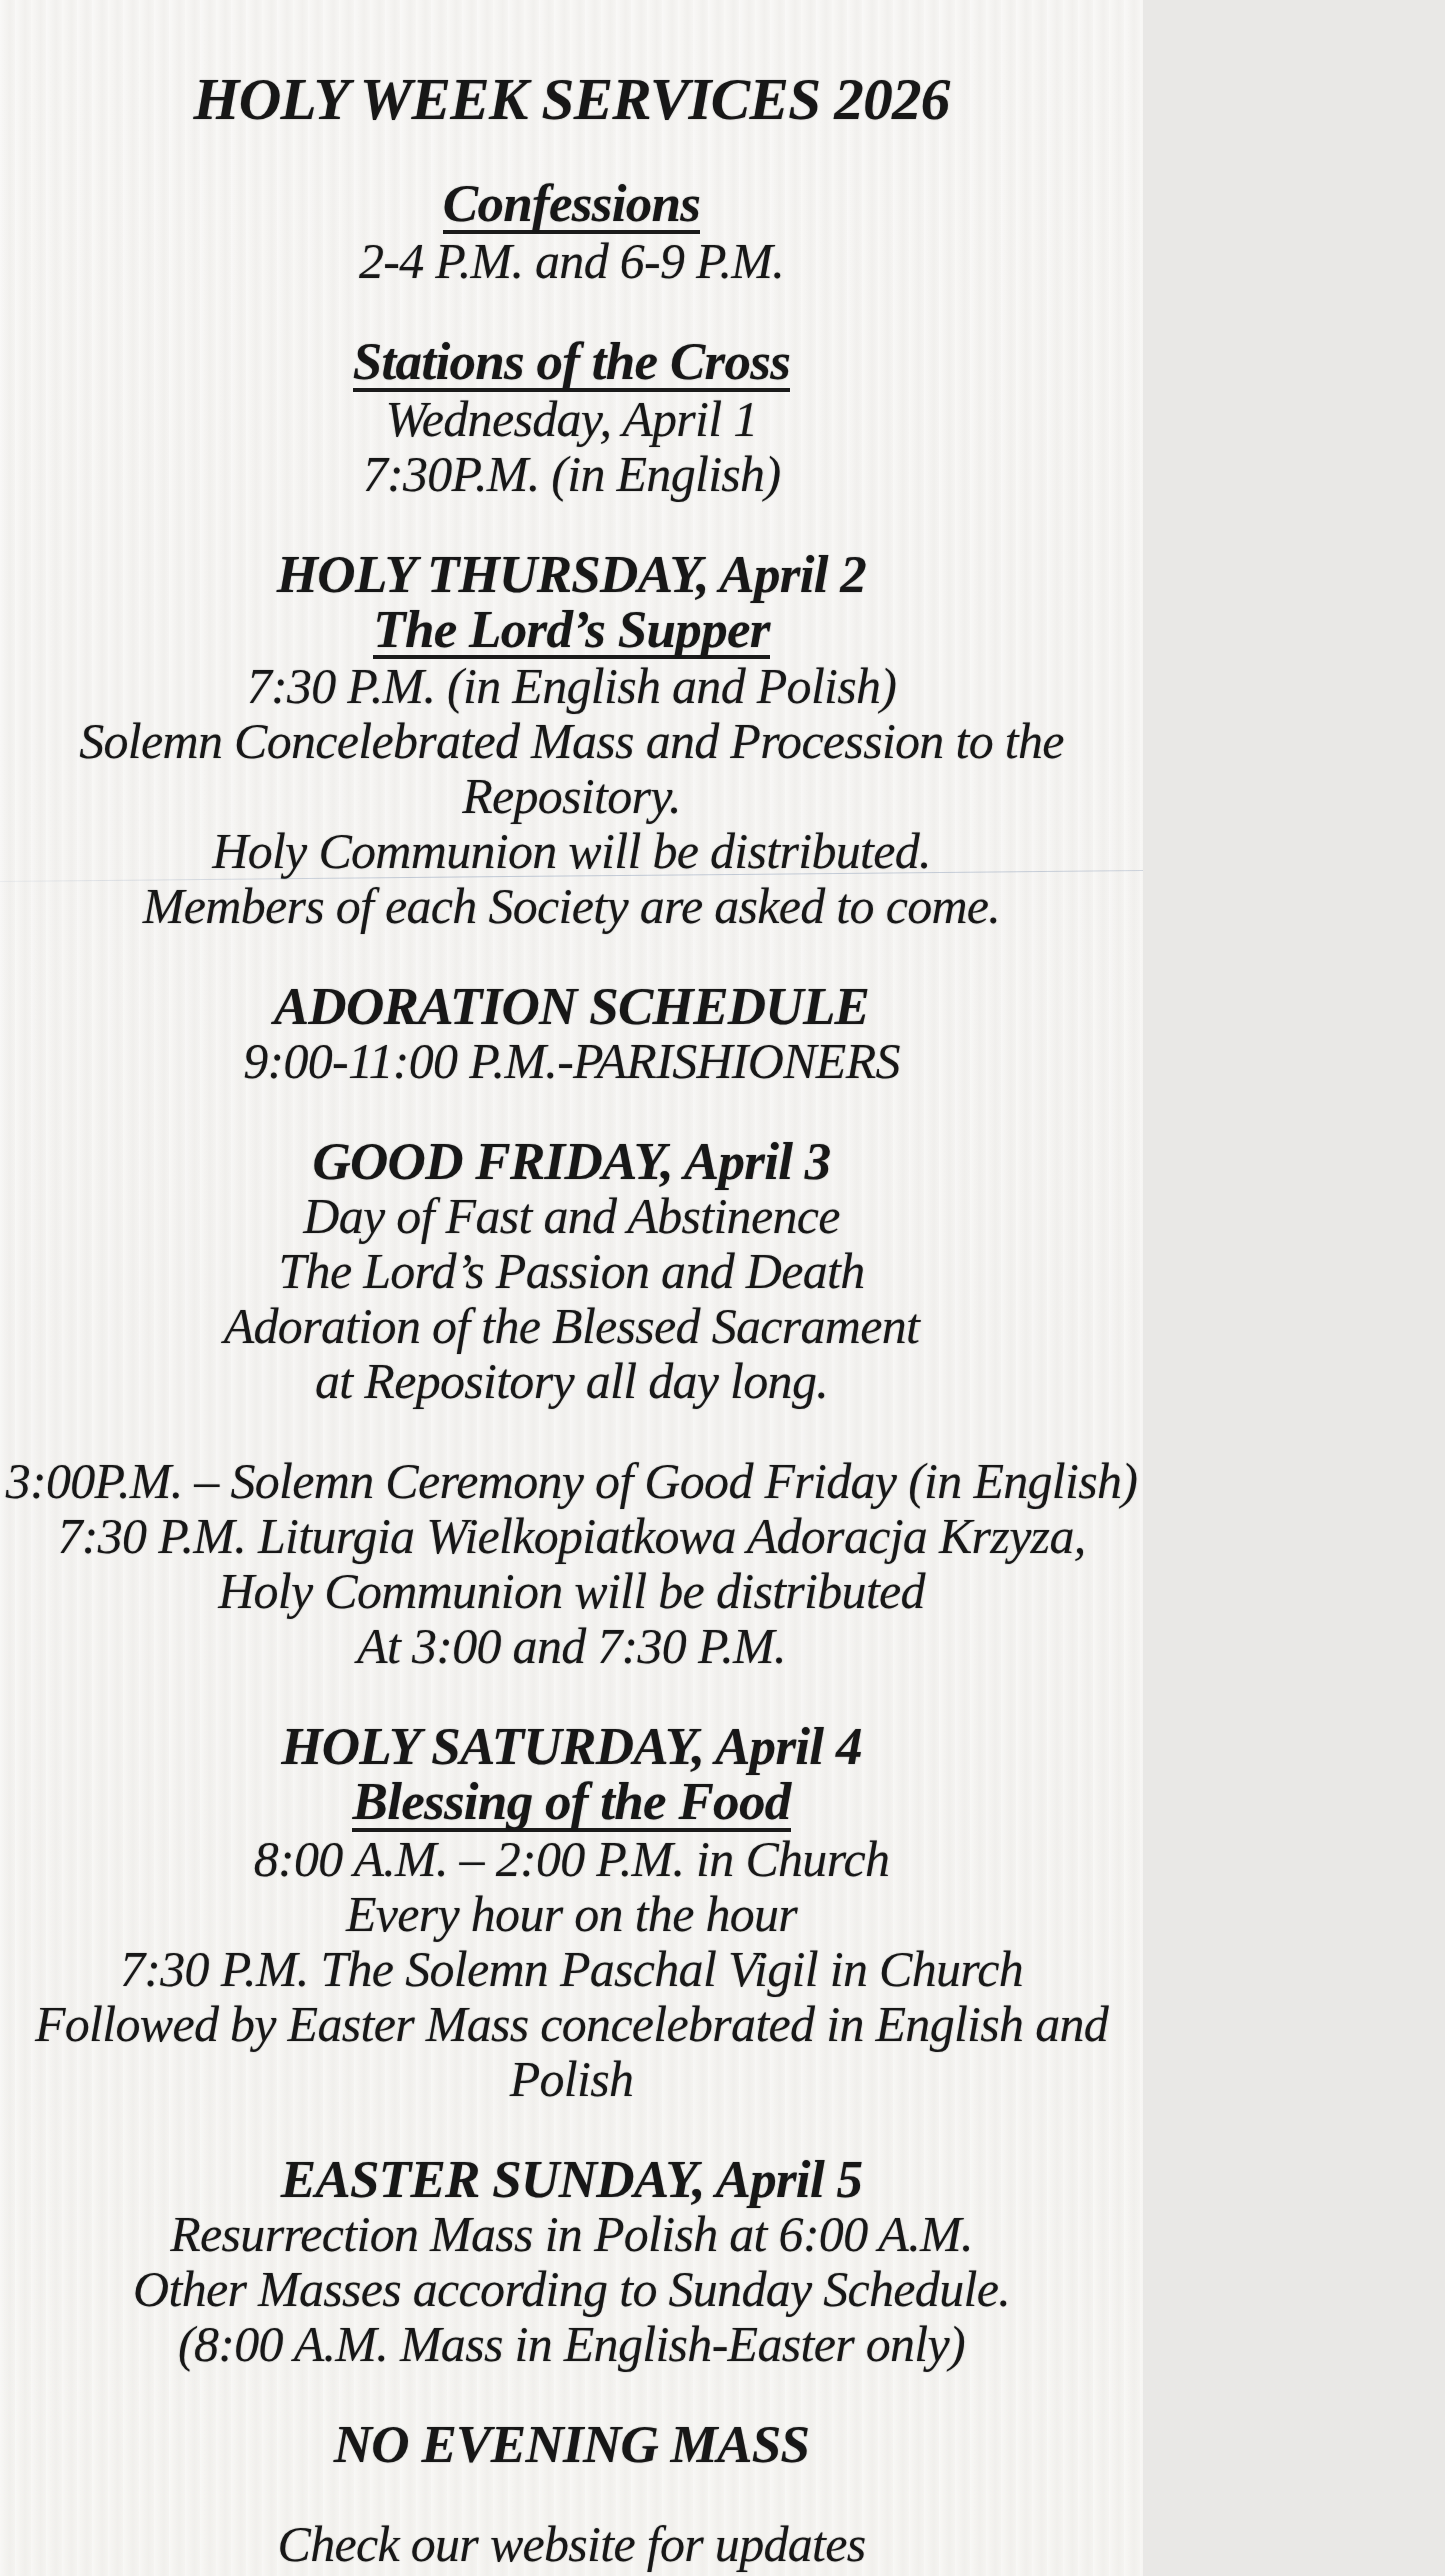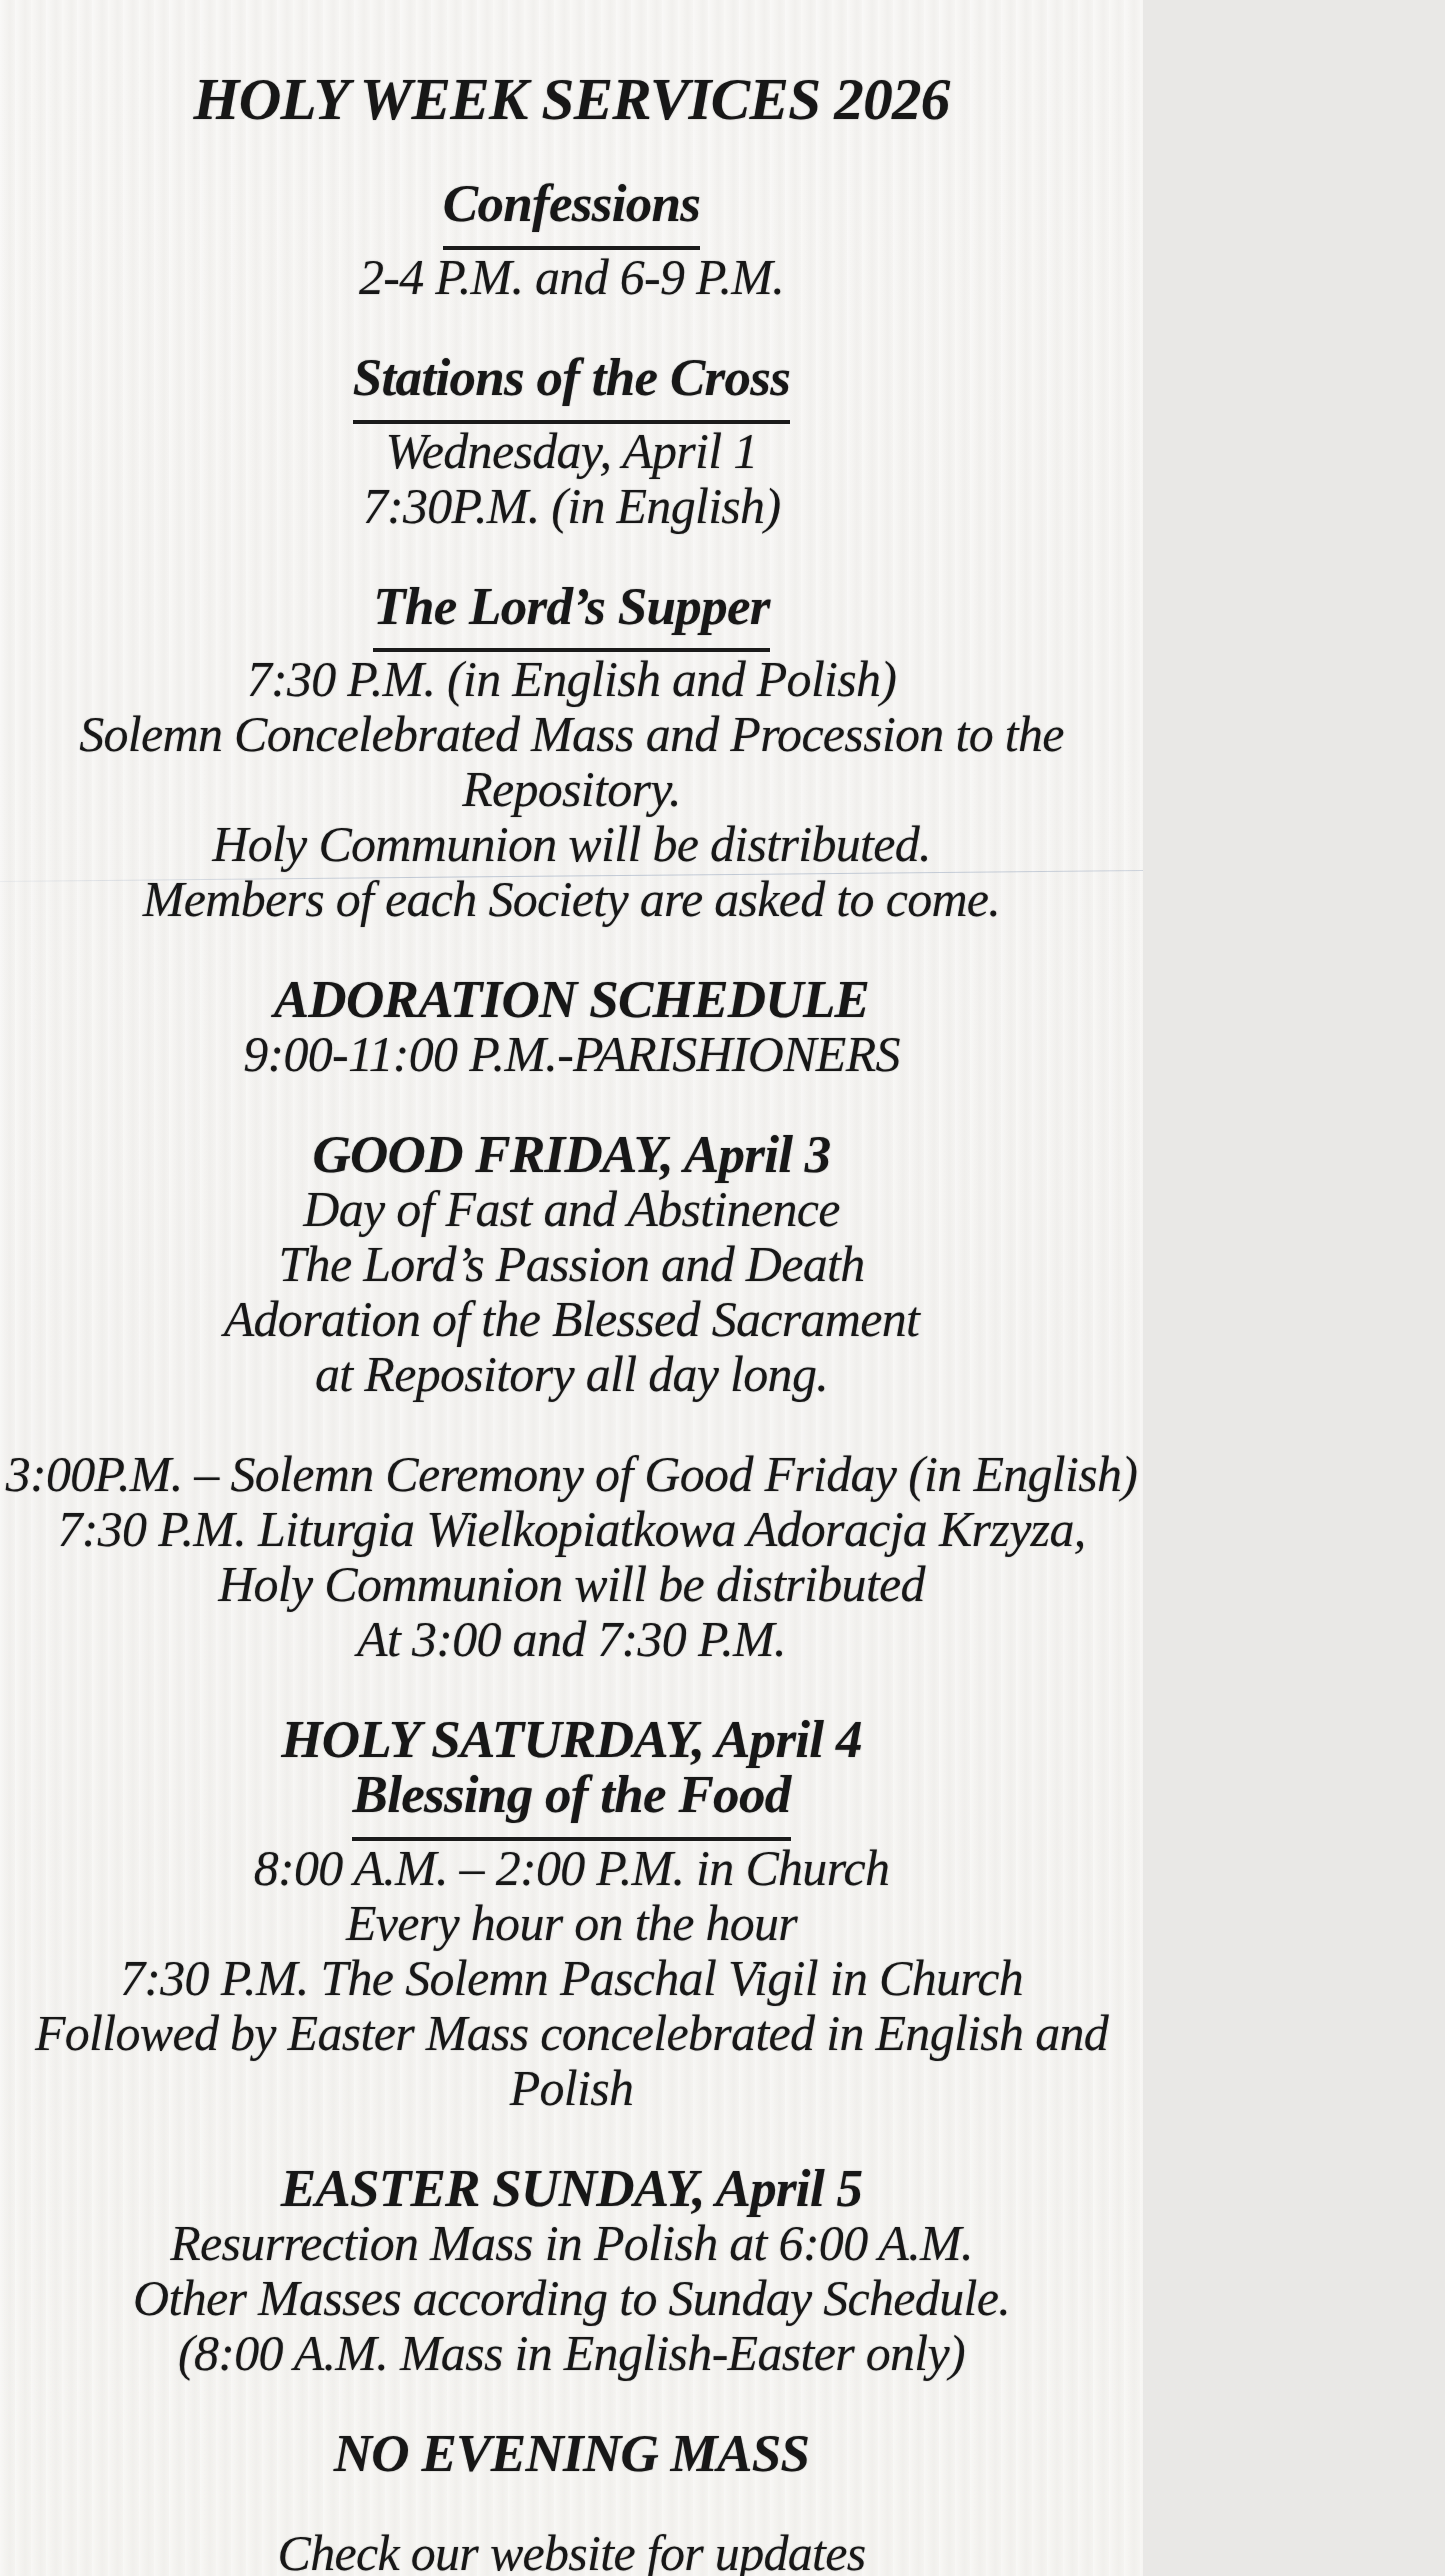--- a/index.html
+++ b/index.html
@@ -42,21 +42,21 @@
     font-weight: normal;
     line-height: 55px;
   }
   .sec .head {
     font-weight: bold;
     font-size: 53px;
   }
   .u {
     display: inline-block;
     border-bottom: 4.2px solid #1b1b1b;
-    padding-bottom: 18px;
+    padding-bottom: 2px;
     line-height: 0.92;
   }
   .strong { font-weight: bold; }
   .seam {
     position: absolute;
     left: -7px;
     top: 874px;
     width: 1464px;
     height: 1.4px;
     background: linear-gradient(90deg,
@@ -81,20 +81,21 @@
     <p>2-4 P.M. and 6-9 P.M.</p>
   </section>
 
   <section class="sec">
     <h2 class="head"><span class="u">Stations of the Cross</span></h2>
     <p>Wednesday, April 1</p>
     <p>7:30P.M. (in English)</p>
   </section>
 
   <section class="sec">
+    <h2 class="head">HOLY THURSDAY, April 2</h2>
     <h3 class="head"><span class="u">The Lord’s Supper</span></h3>
     <p>7:30 P.M. (in English and Polish)</p>
     <p>Solemn Concelebrated Mass and Procession to the Repository.</p>
     <p>Holy Communion will be distributed.</p>
     <p>Members of each Society are asked to come.</p>
   </section>
 
   <section class="sec">
     <h2 class="head">ADORATION SCHEDULE</h2>
     <p>9:00-11:00 P.M.-PARISHIONERS</p>

